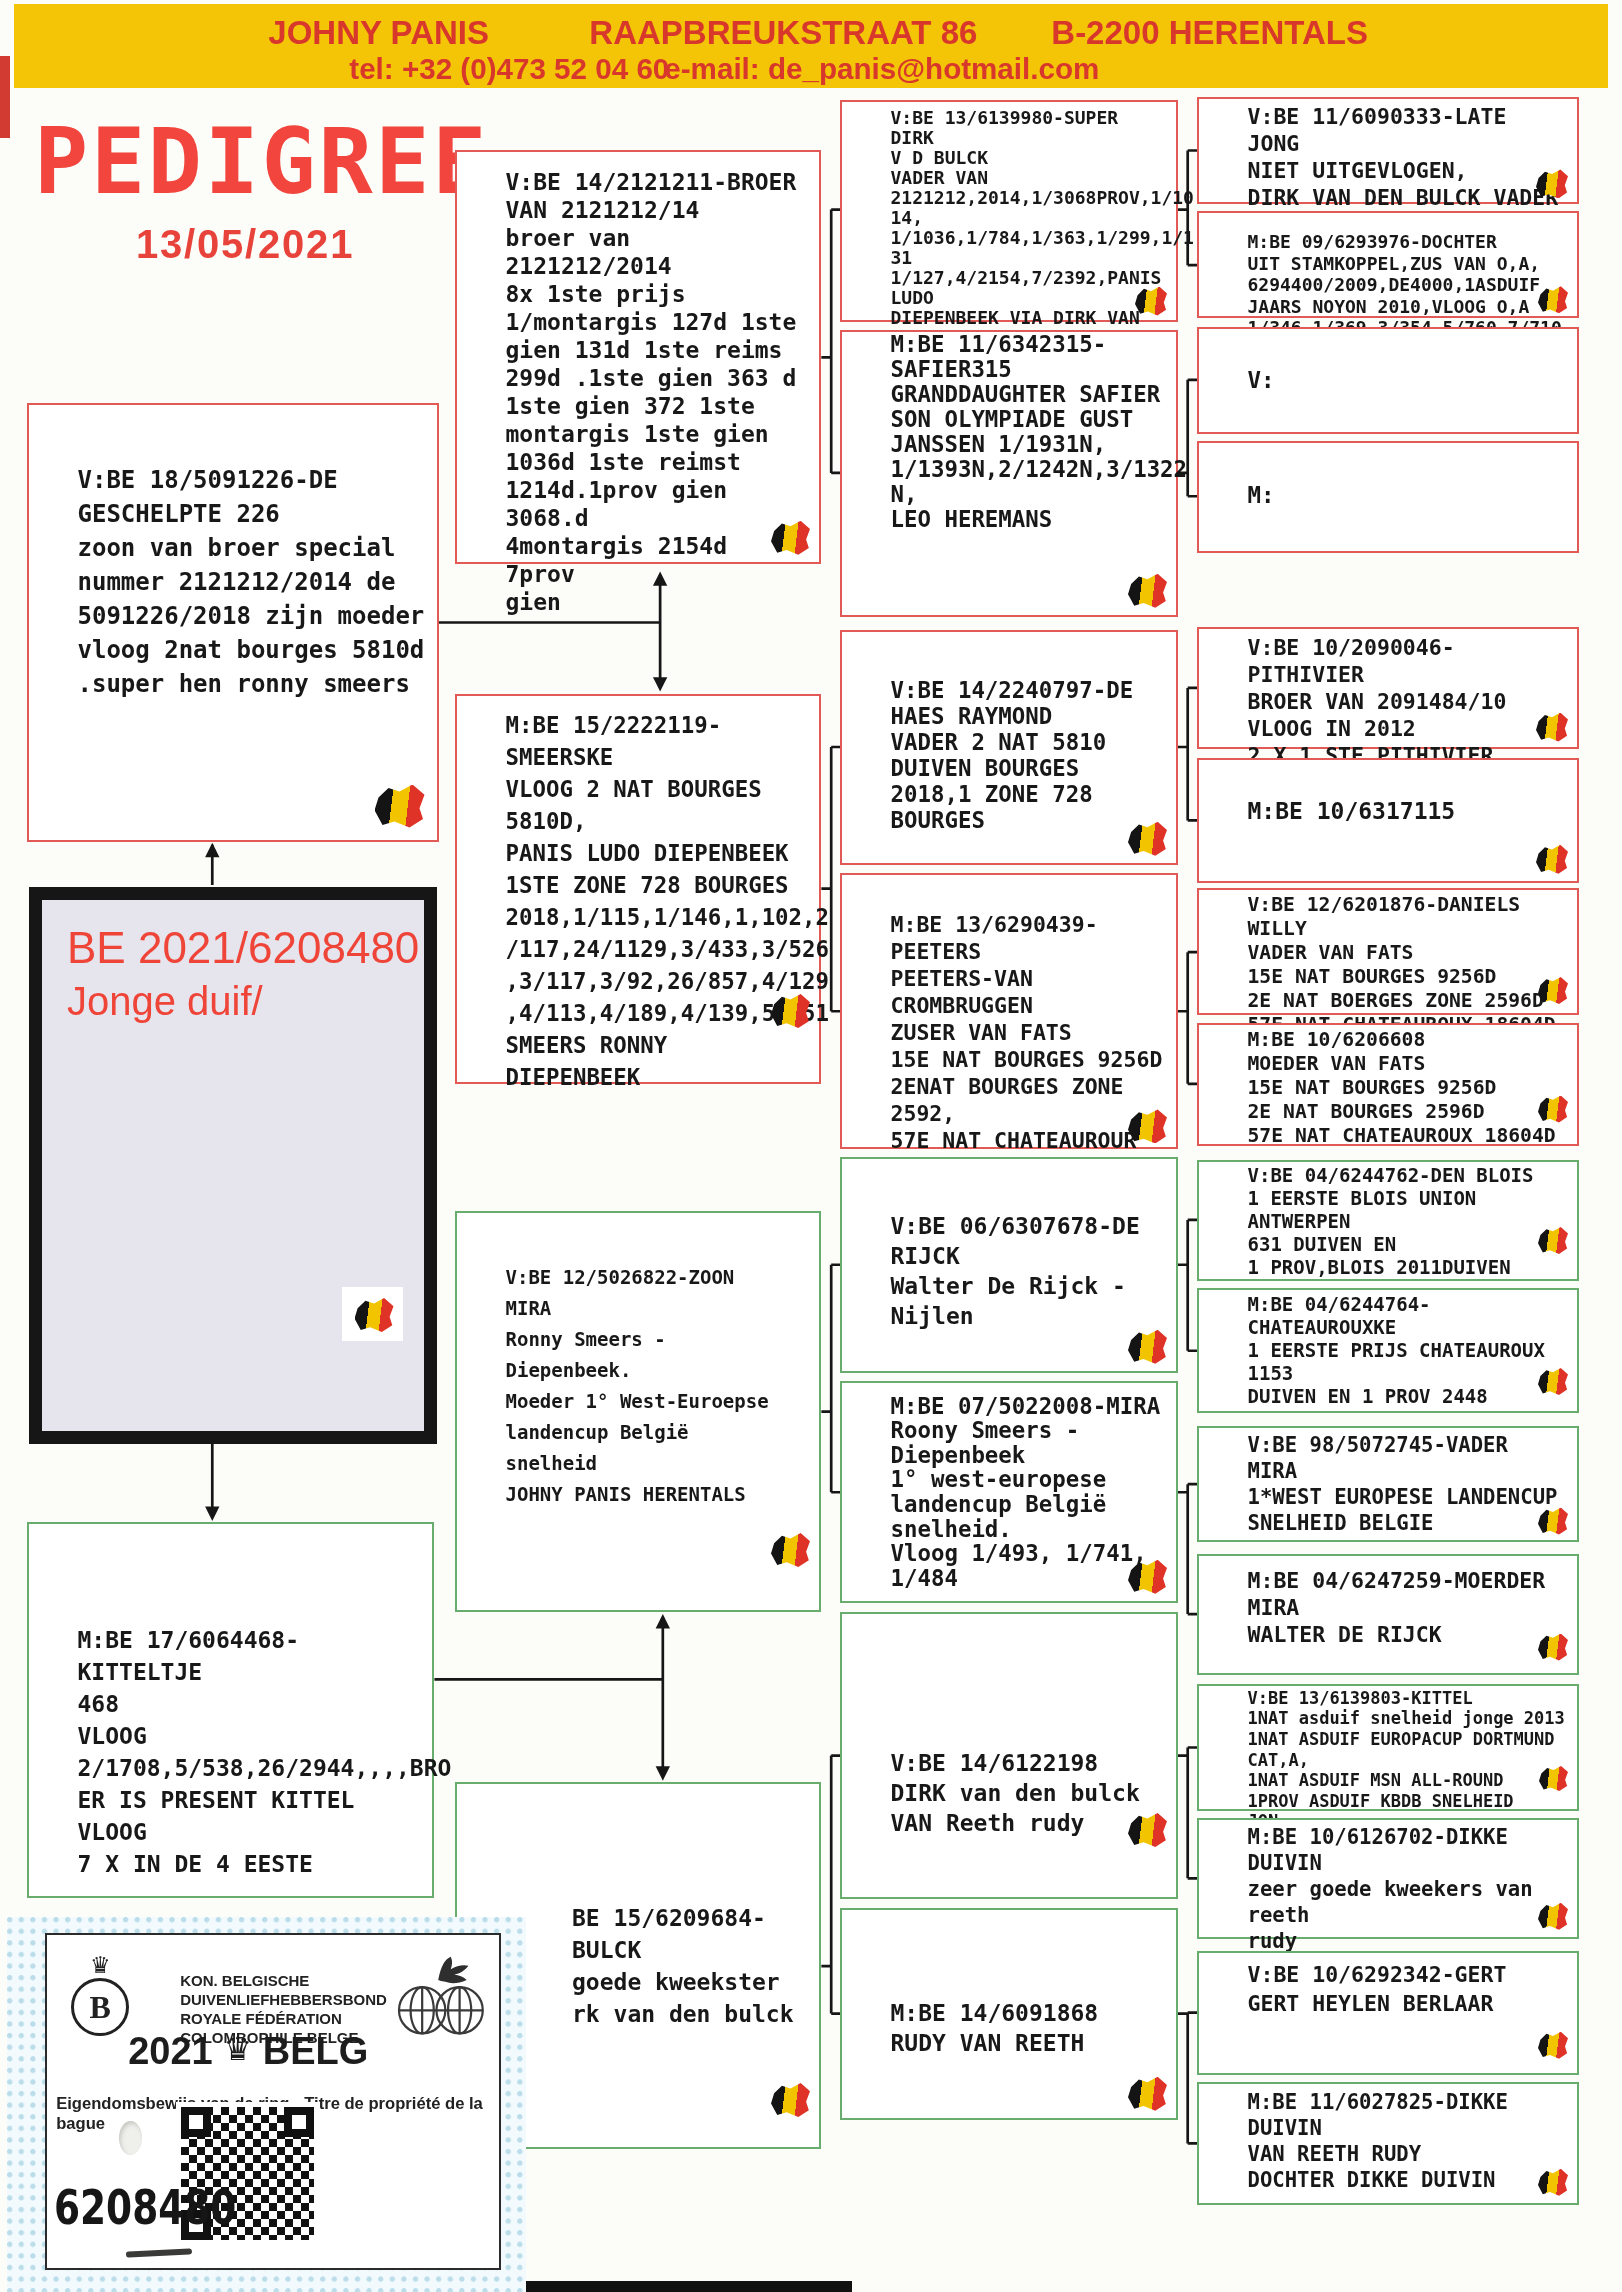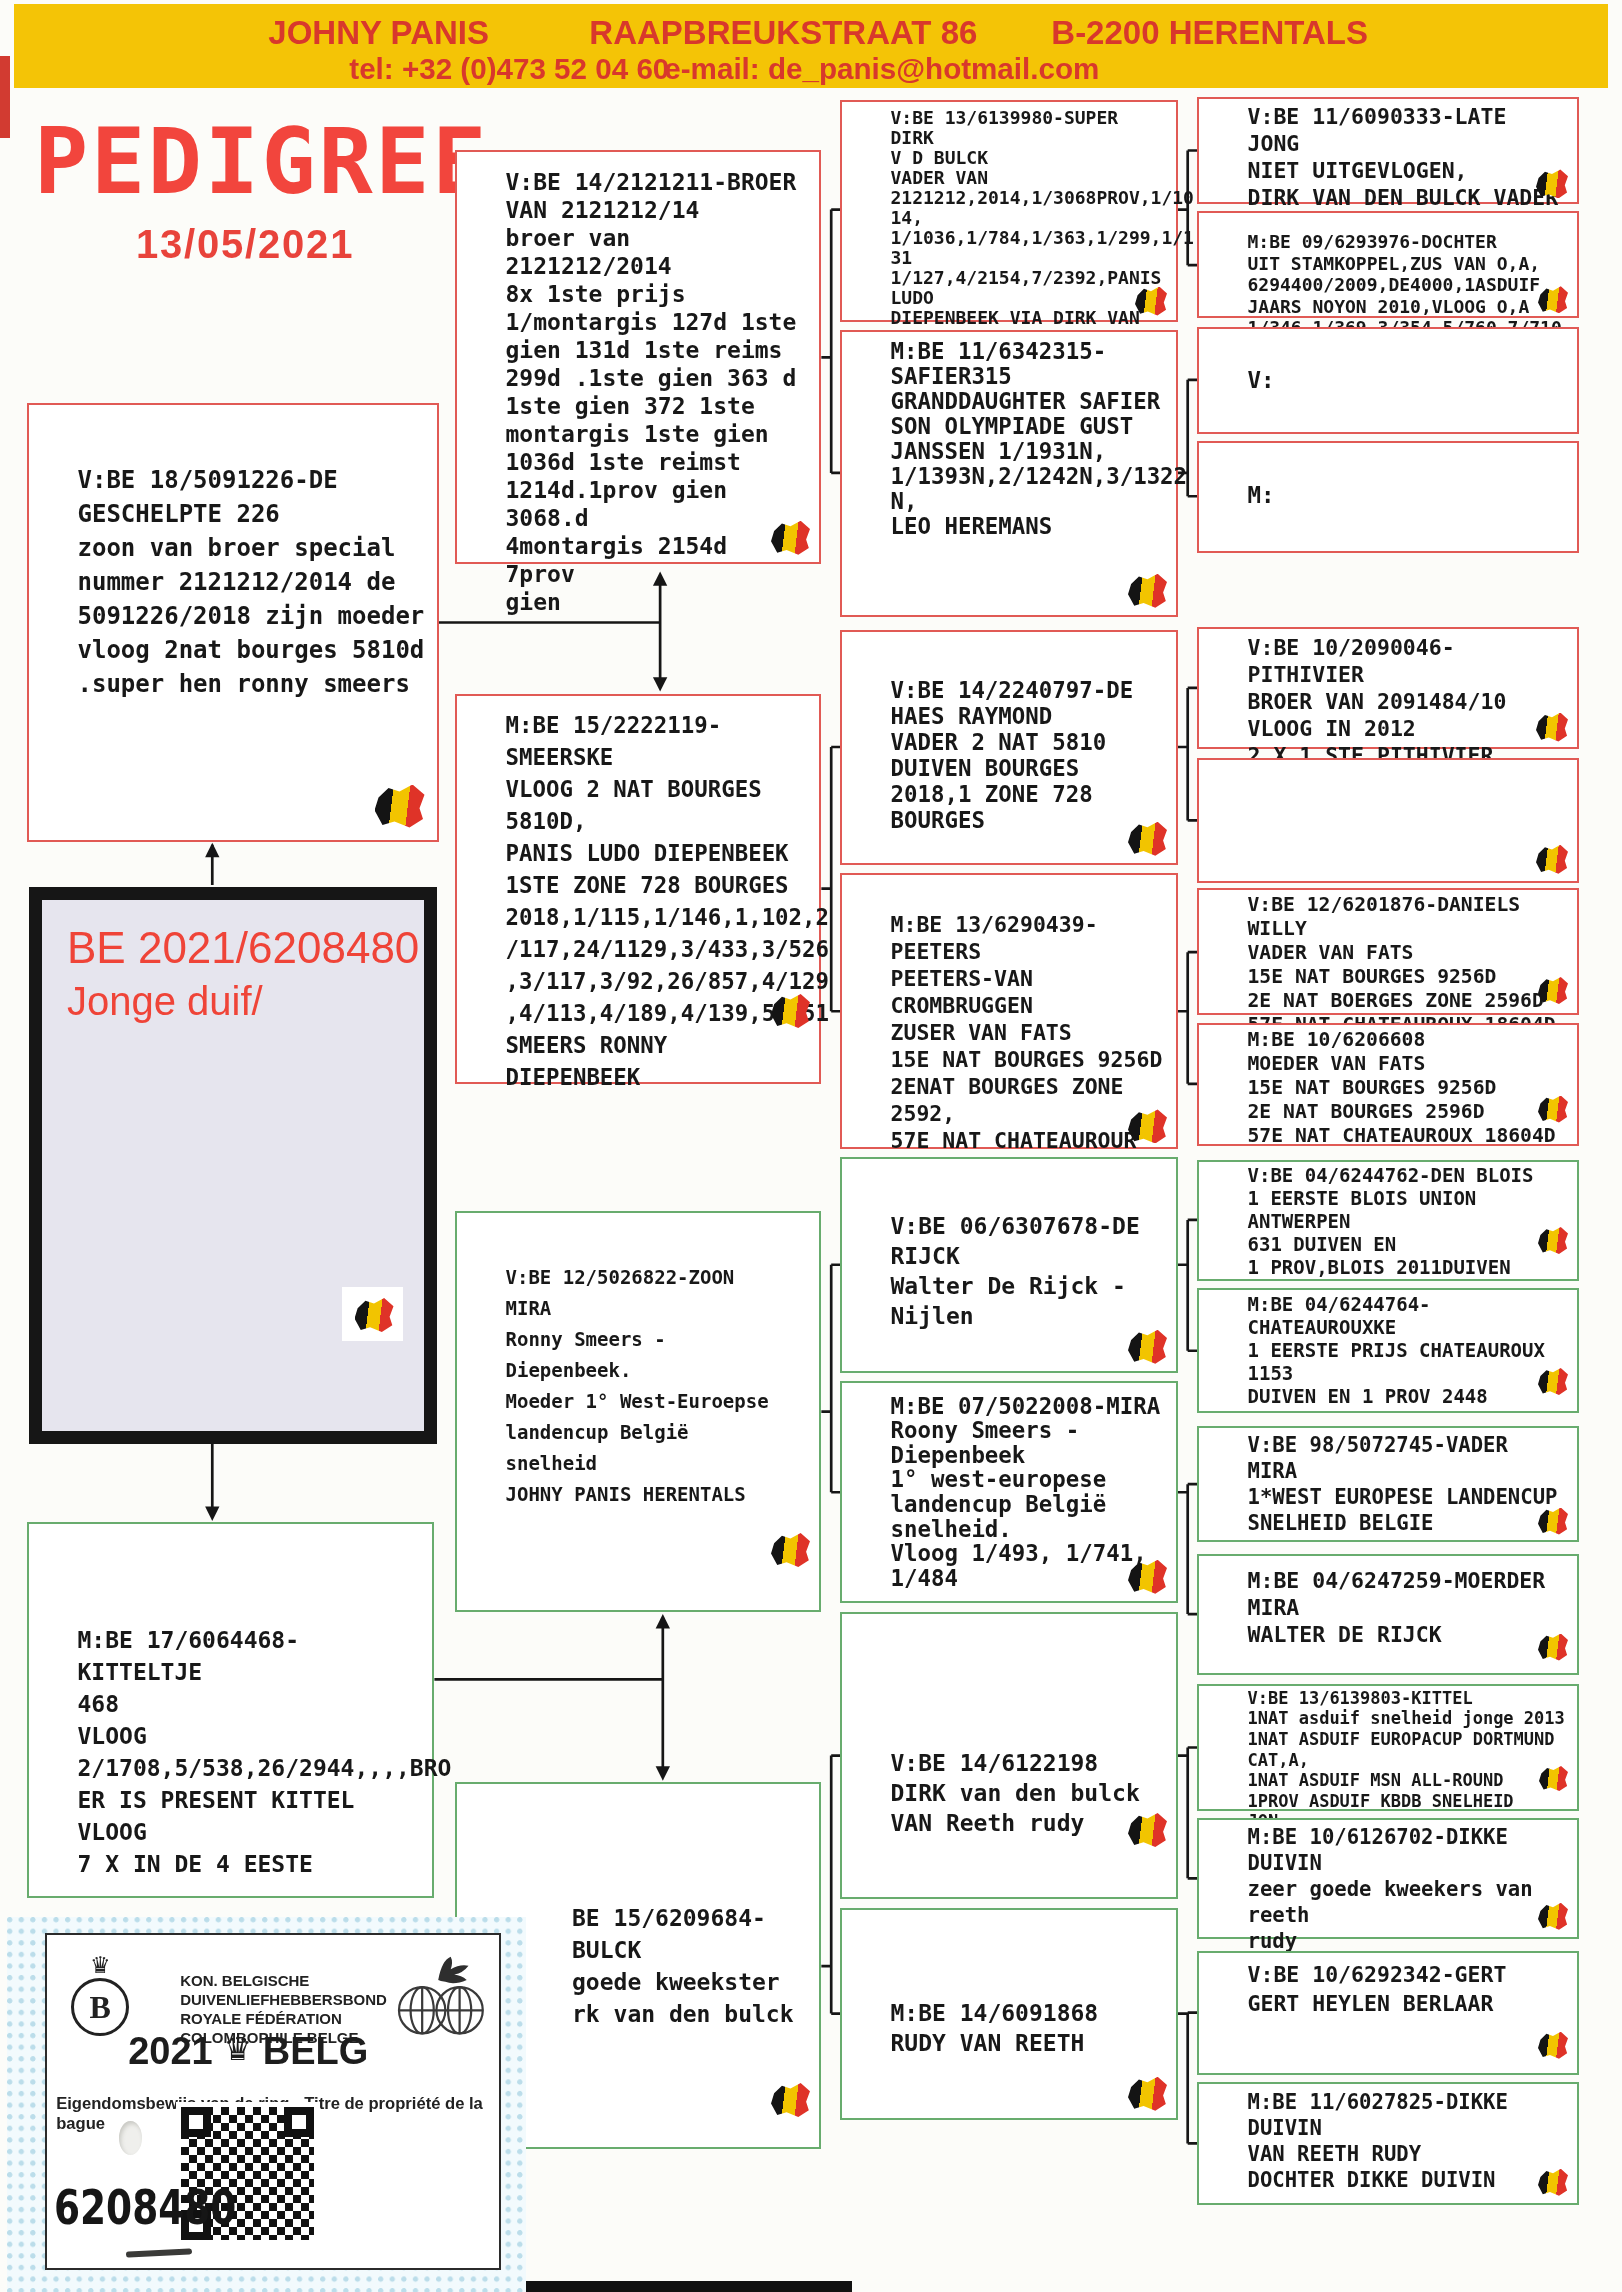--- a/index.html
+++ b/index.html
@@ -189,21 +189,21 @@
 14,
 1/1036,1/784,1/363,1/299,1/1
 31
 1/127,4/2154,7/2392,PANIS
 LUDO
 DIEPENBEEK VIA DIRK VAN DEN
 BULCK GROBBENDONK</div>
     <span class="flag" style="width:32px;height:29px;bottom:4.5px;"></span>
   </div>
   <div class="pbox red" style="left:840px;top:330px;width:338px;height:287px;">
-    <div class="bx-text" style="font-size:22.4px;line-height:25px;padding-top:7px;">M:BE 11/6342315-
+    <div class="bx-text" style="font-size:22.4px;line-height:25px;padding-top:0;">M:BE 11/6342315-
 SAFIER315
 GRANDDAUGHTER SAFIER
 SON OLYMPIADE GUST
 JANSSEN 1/1931N,
 1/1393N,2/1242N,3/1322
 N,
 LEO HEREMANS</div>
     <span class="flag"></span>
   </div>
   <div class="pbox red" style="left:840px;top:630px;width:338px;height:235px;">
@@ -277,20 +277,21 @@
     <div class="bx-text" style="font-size:22.4px;line-height:27px;padding-top:39px;">M:</div>
   </div>
   <div class="pbox red" style="left:1197px;top:627px;width:382px;height:122px;">
     <div class="bx-text" style="font-size:21.5px;line-height:27px;padding-top:4.5px;">V:BE 10/2090046-PITHIVIER
 BROER VAN 2091484/10
 VLOOG IN 2012
 2 X 1 STE PITHIVIER</div>
     <span class="flag" style="width:32px;height:29px;bottom:5.4px;"></span>
   </div>
   <div class="pbox red" style="left:1197px;top:758px;width:382px;height:125px;">
+    <div class="bx-text" style="font-size:23px;line-height:27px;padding-top:38px;">M:BE 10/6317115</div>
     <span class="flag" style="width:32px;height:29px;"></span>
   </div>
   <div class="pbox red" style="left:1197px;top:888px;width:382px;height:127px;">
     <div class="bx-text" style="font-size:19.7px;line-height:24px;padding-top:2.7px;">V:BE 12/6201876-DANIELS WILLY
 VADER VAN FATS
 15E NAT BOURGES 9256D
 2E NAT BOERGES ZONE 2596D
 57E NAT CHATEAUROUX 18604D</div>
     <span class="flag" style="width:30px;height:27px;bottom:9px;"></span>
   </div>

